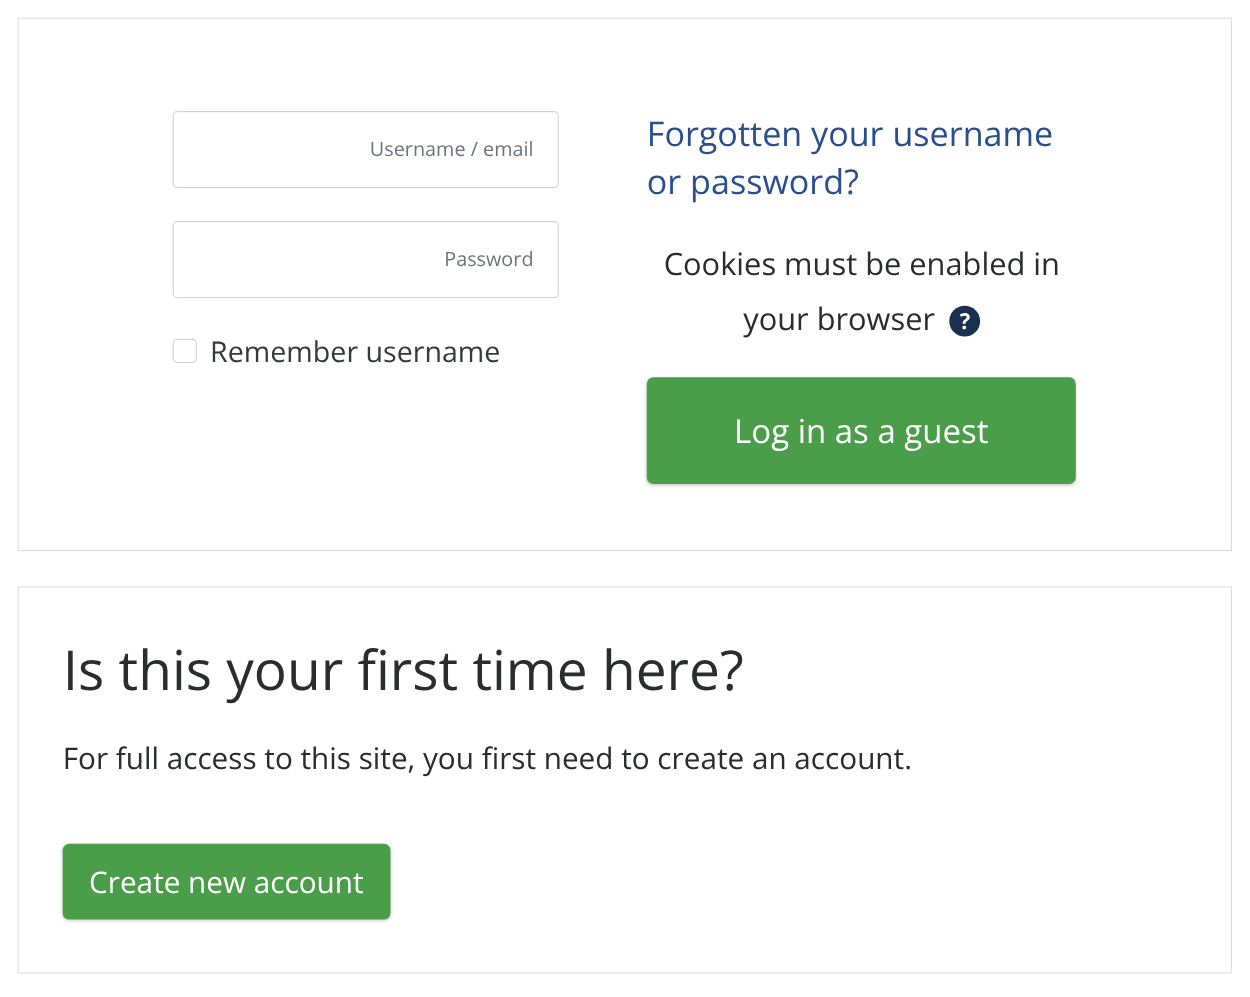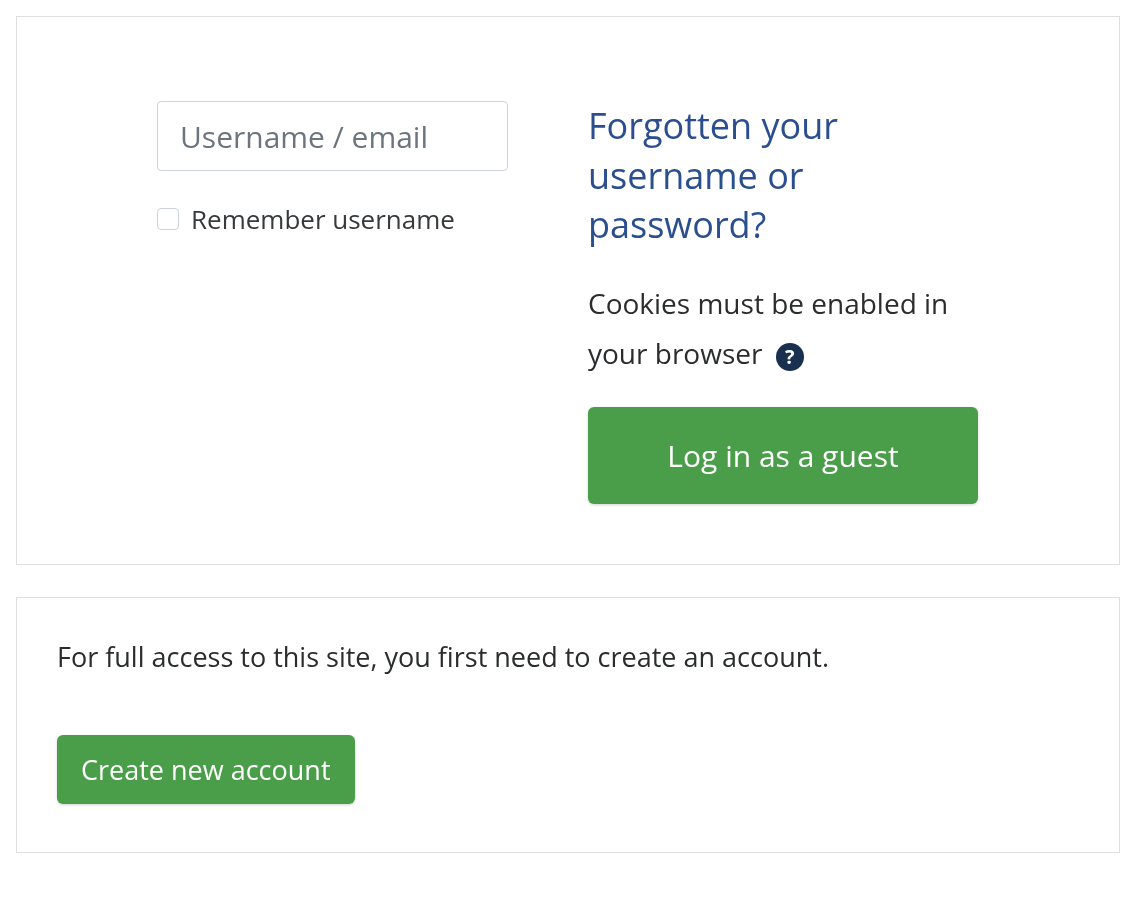--- a/index.html
+++ b/index.html
@@ -30,25 +30,26 @@
     padding-left: 20px;
     padding-right: 100px;
   }
   .form-control {
     width: 100%;
     max-width: 390px;
     height: 70px;
     border: 1px solid #ced4da;
     border-radius: 4px;
     padding: 12px 22px;
-    font-size: 30px;
+    font-size: 18px;
     color: #495057;
     display: block;
     margin-bottom: 30px;
     font-family: inherit;
+    text-align: right;
   }
   .form-control::placeholder { color: #6c757d; }
   .remember-wrap {
     display: flex;
     align-items: center;
     margin-bottom: 50px;
   }
   .checkbox {
     appearance: none;
     -webkit-appearance: none;
@@ -87,31 +88,32 @@
   .btn-guest {
     width: 390px;
     padding: 28px 52px;
   }
   .btn-create {
     padding: 16px 24px;
     font-size: 27px;
   }
   .forgot-link {
     color: #2b4f8e;
-    font-size: 36px;
+    font-size: 31px;
     text-decoration: none;
     line-height: 1.38;
     display: inline-block;
     margin-bottom: 28px;
   }
   .info-text {
     font-size: 28px;
     color: #2a2c2d;
     line-height: 1.8;
     margin-bottom: 28px;
+    text-align: center;
   }
   .help-icon {
     display: inline-flex;
     align-items: center;
     justify-content: center;
     width: 28px;
     height: 28px;
     background: #19304f;
     color: #fff;
     border-radius: 50%;
@@ -136,32 +138,34 @@
     color: #2a2c2d;
     margin-bottom: 60px;
   }
 </style>
 </head>
 <body>
 
 <div class="card login-card">
   <div class="login-left">
     <input type="text" class="form-control" placeholder="Username / email" style="">
+    <input type="password" class="form-control" placeholder="Password" style="">
     <div class="remember-wrap">
       <input type="checkbox" class="checkbox" style="">
       <span class="remember-label">Remember username</span>
     </div>
   </div>
 
   <div class="login-right">
     <a class="forgot-link">Forgotten your username or password?</a>
     <div class="info-text">
       <span>Cookies must be enabled in your browser</span>
       <span class="help-icon">?</span>
     </div>
     <button class="btn btn-green btn-guest">Log in as a guest</button>
   </div>
 </div>
 
 <div class="card signup-card">
+  <h2 class="signup-heading">Is this your first time here?</h2>
   <p class="signup-text">For full access to this site, you first need to create an account.</p>
   <button class="btn btn-green btn-create">Create new account</button>
 </div>
 
 </body></html>

